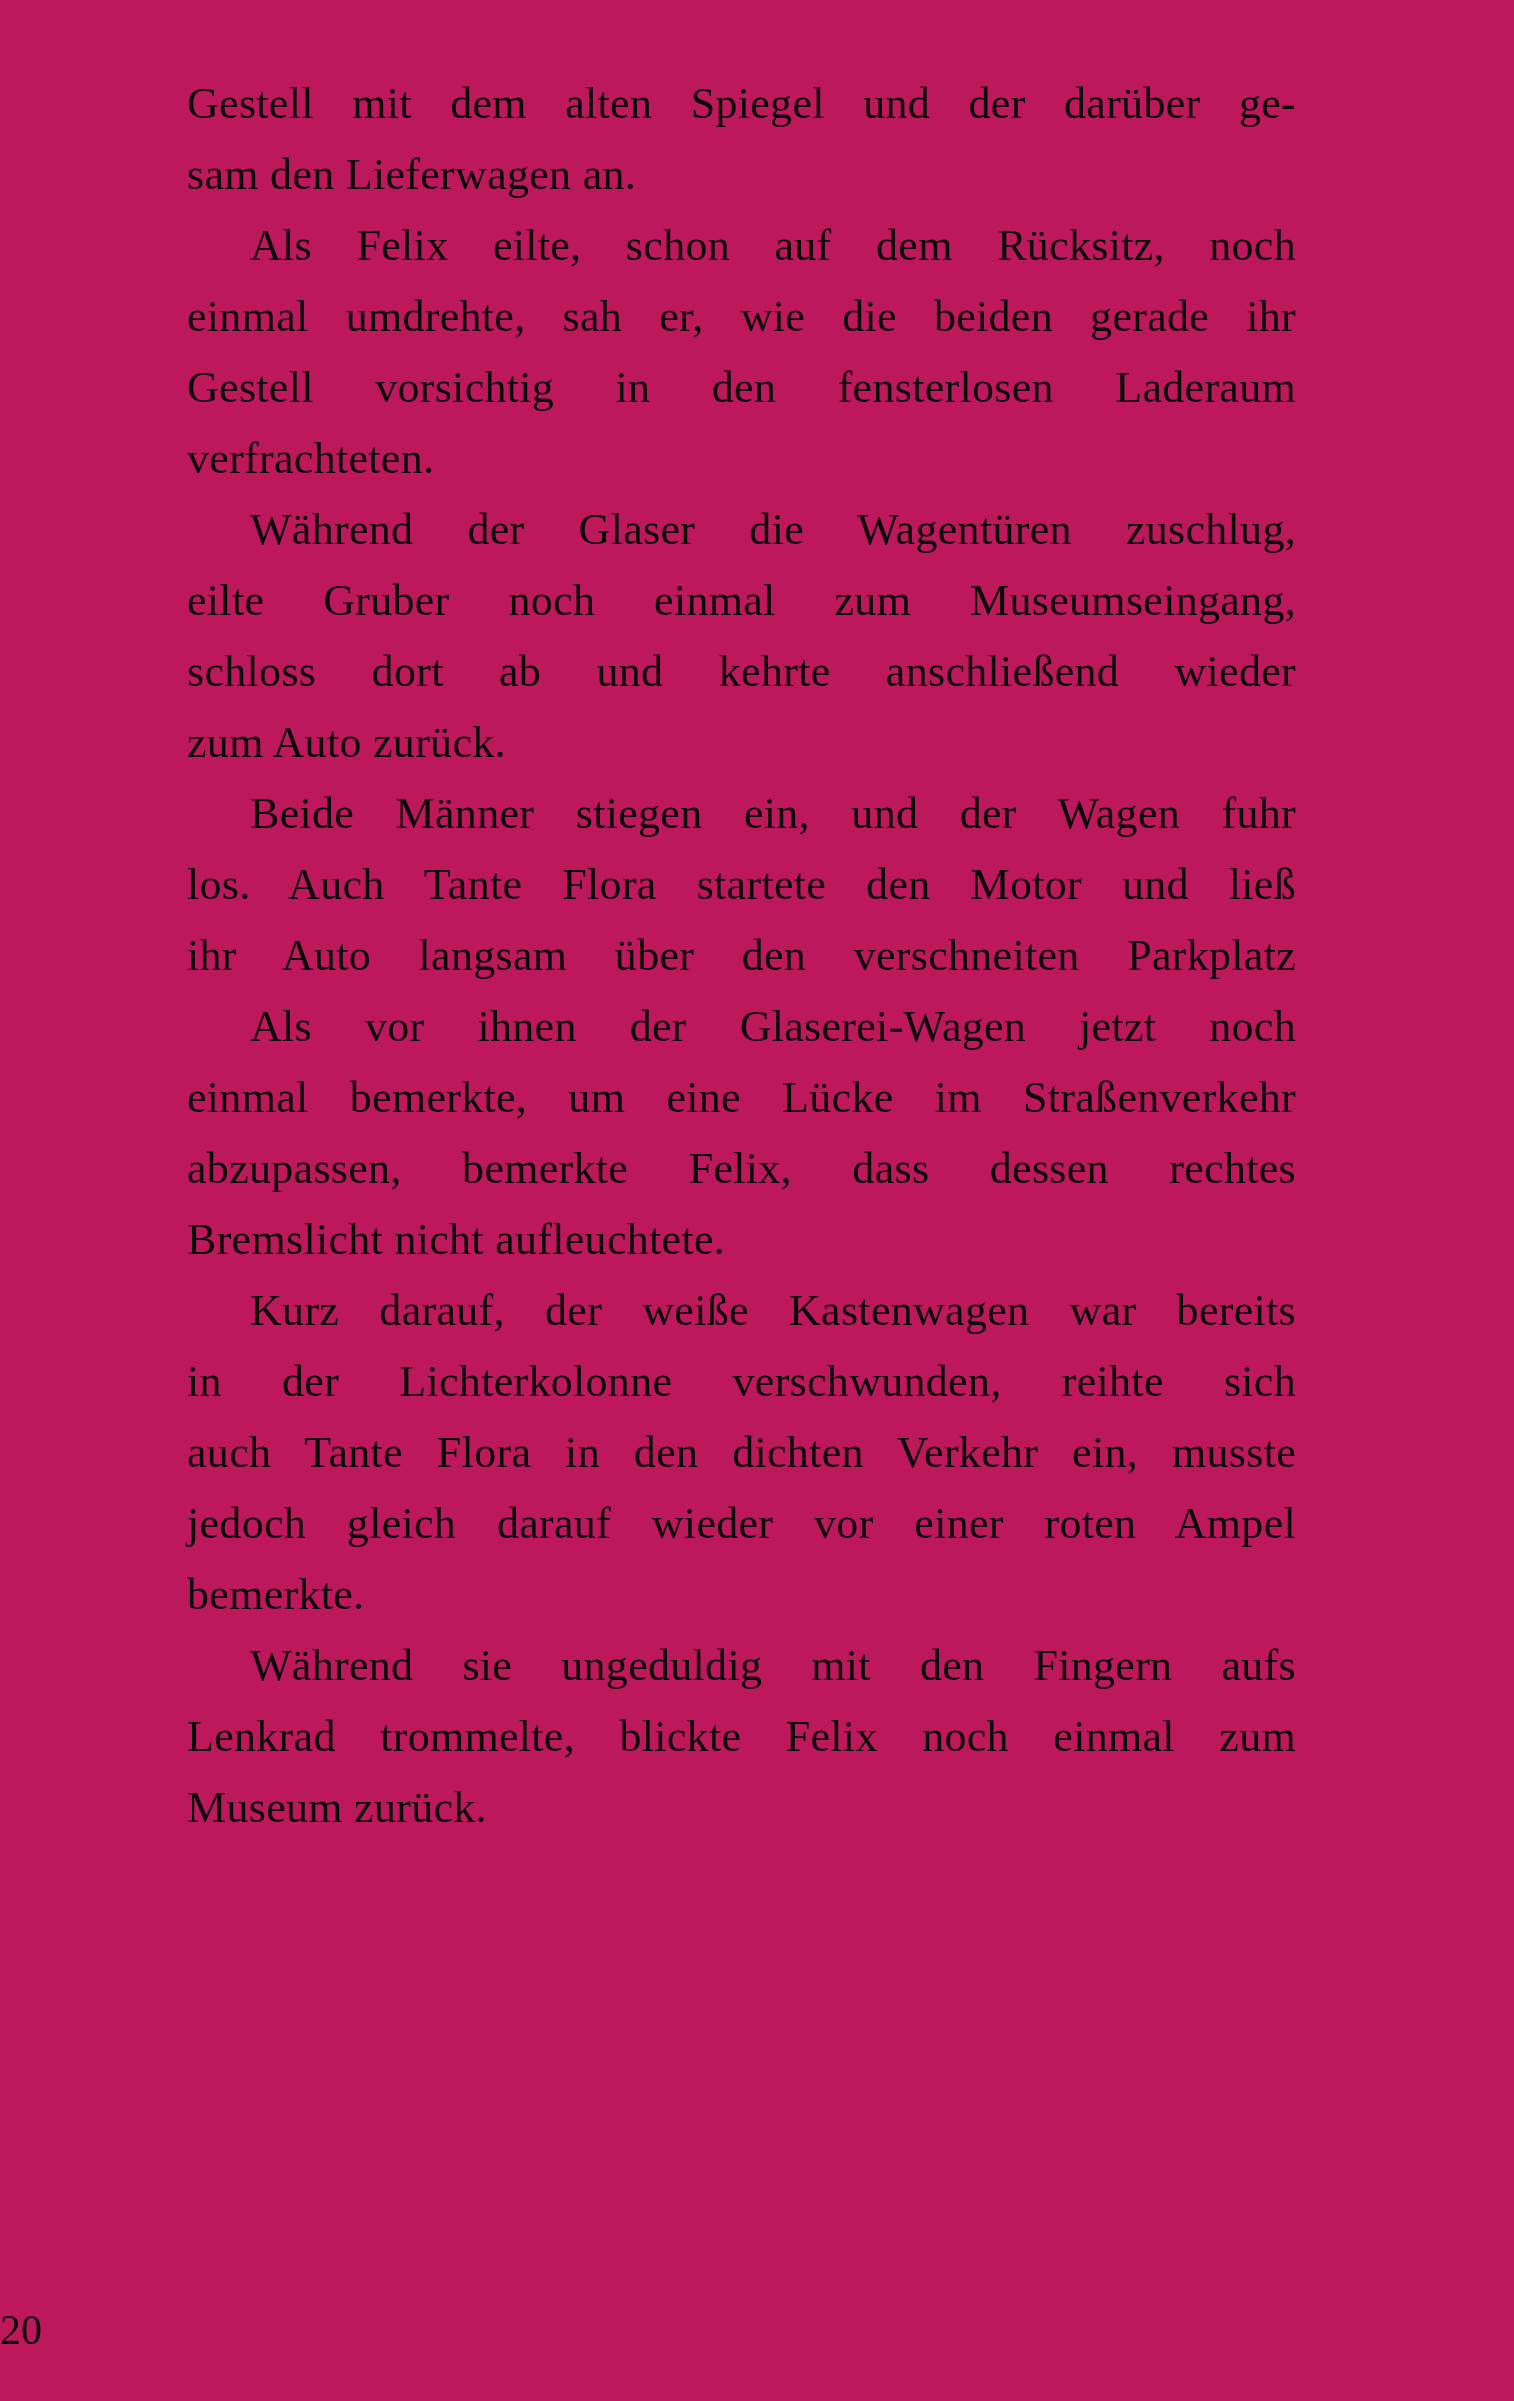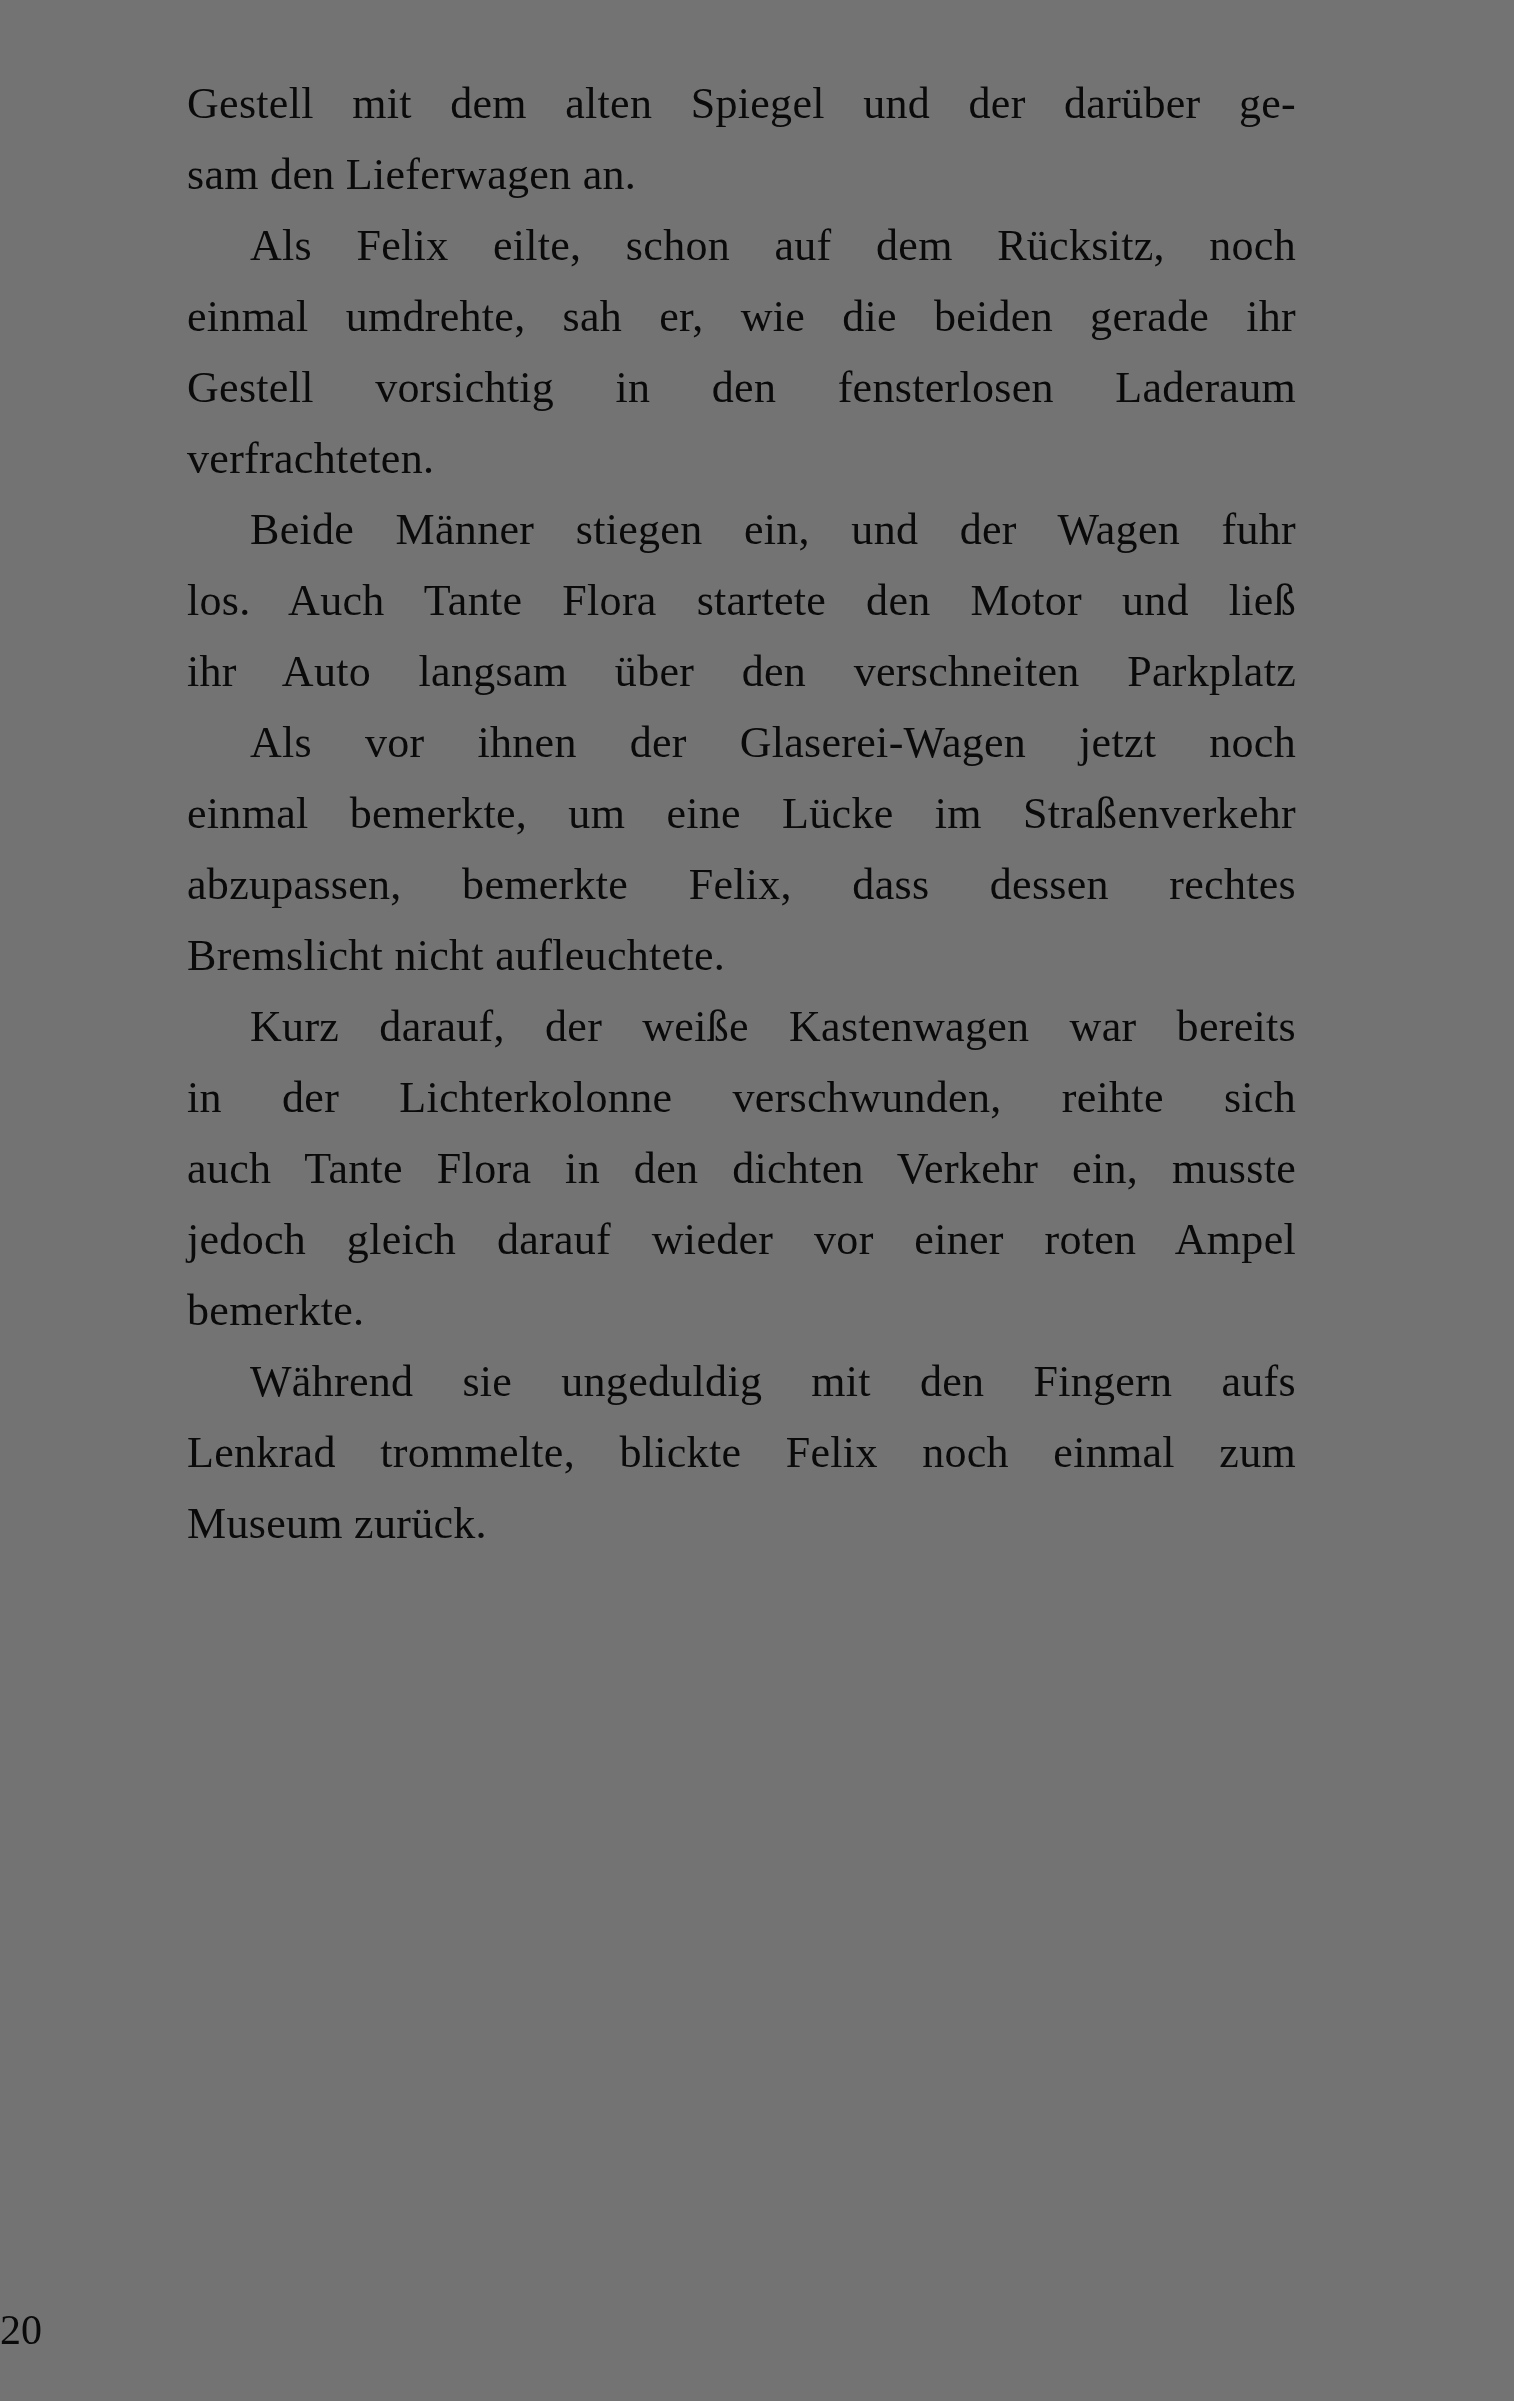--- a/index.html
+++ b/index.html
@@ -10,21 +10,21 @@
   body {
     position: relative;
     width: 1515px;
     height: 2401px;
     font-family: "Liberation Serif", "DejaVu Serif", serif;
     color: #0a0a0a;
   }
   .page {
     position: absolute;
     inset: 0;
-    background: #737373;
+    background: #be185d;
   }
   .text-block {
     position: absolute;
     left: 187px;
     top: 68px;
     width: 1109px;
     font-size: 44px;
     line-height: 71px;
     letter-spacing: 0.3px;
   }
@@ -62,20 +62,26 @@
         <div class="line first">Gestell mit dem alten Spiegel und der darüber ge-</div>
         <div class="line last">sam den Lieferwagen an.</div>
       </div>
       <div class="para indent">
         <div class="line first">Als Felix eilte, schon auf dem Rücksitz, noch</div>
         <div class="line">einmal umdrehte, sah er, wie die beiden gerade ihr</div>
         <div class="line">Gestell vorsichtig in den fensterlosen Laderaum</div>
         <div class="line last">verfrachteten.</div>
       </div>
       <div class="para indent">
+        <div class="line first">Während der Glaser die Wagentüren zuschlug,</div>
+        <div class="line">eilte Gruber noch einmal zum Museumseingang,</div>
+        <div class="line">schloss dort ab und kehrte anschließend wieder</div>
+        <div class="line last">zum Auto zurück.</div>
+      </div>
+      <div class="para indent">
         <div class="line first">Beide Männer stiegen ein, und der Wagen fuhr</div>
         <div class="line">los. Auch Tante Flora startete den Motor und ließ</div>
         <div class="line">ihr Auto langsam über den verschneiten Parkplatz</div>
       </div>
       <div class="para indent">
         <div class="line first">Als vor ihnen der Glaserei-Wagen jetzt noch</div>
         <div class="line">einmal bemerkte, um eine Lücke im Straßenverkehr</div>
         <div class="line">abzupassen, bemerkte Felix, dass dessen rechtes</div>
         <div class="line last">Bremslicht nicht aufleuchtete.</div>
       </div>

